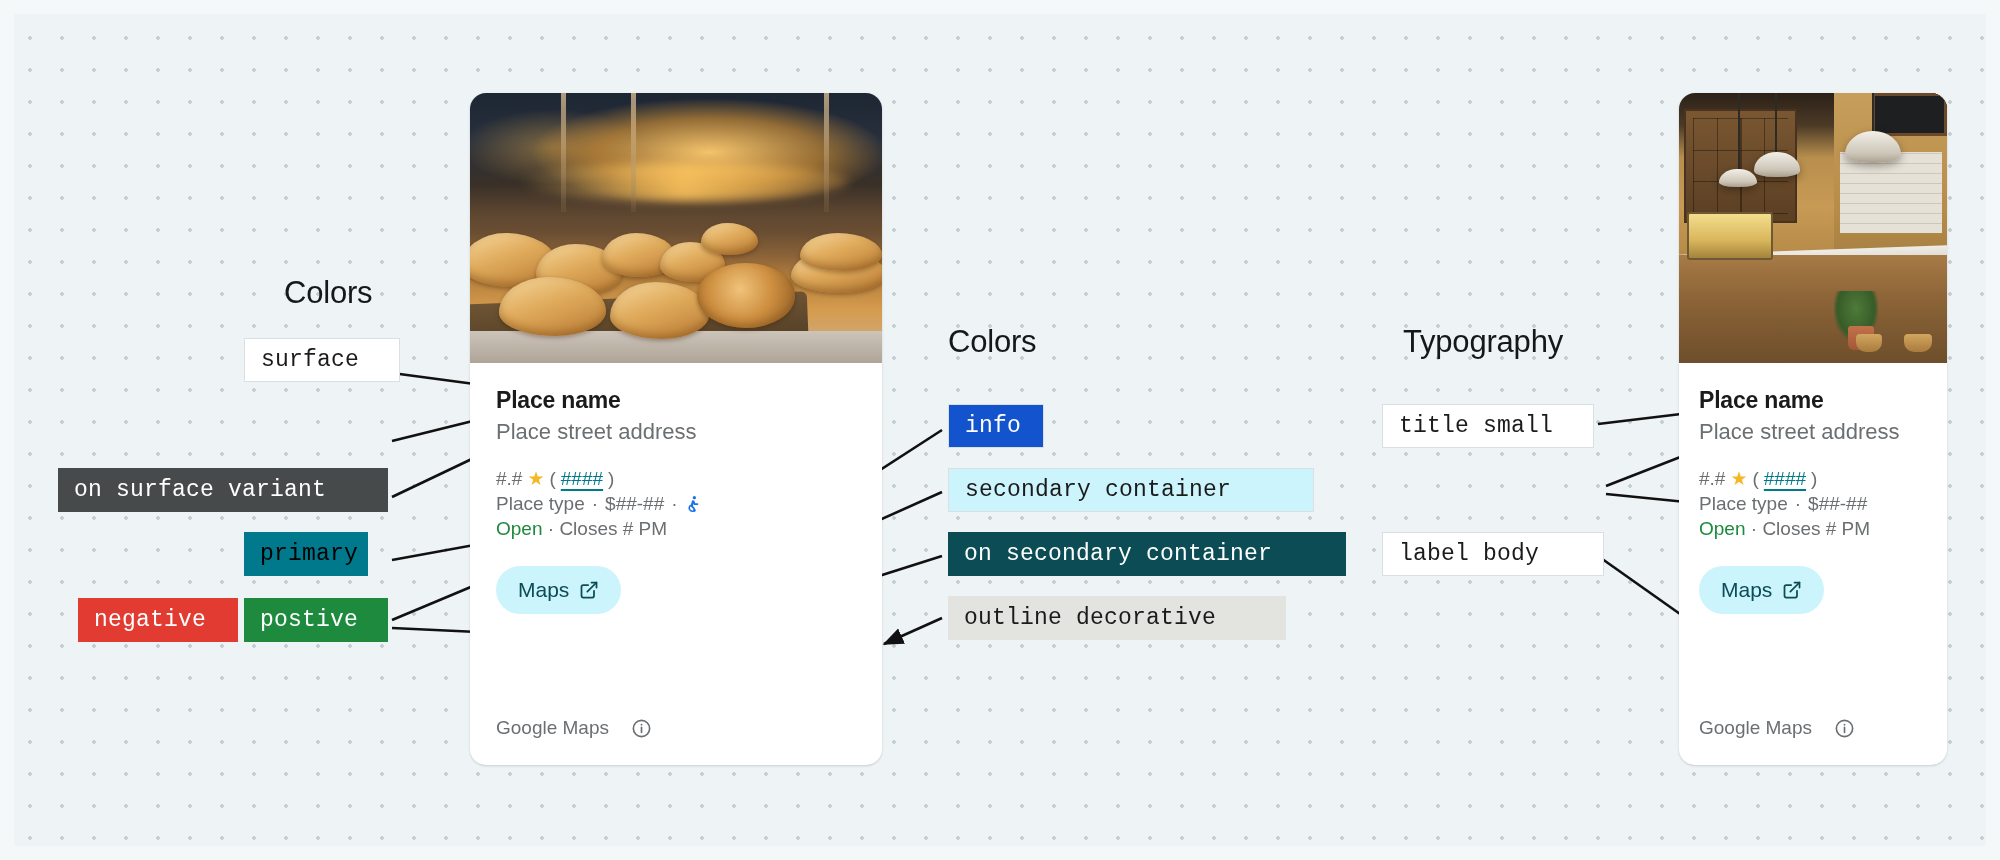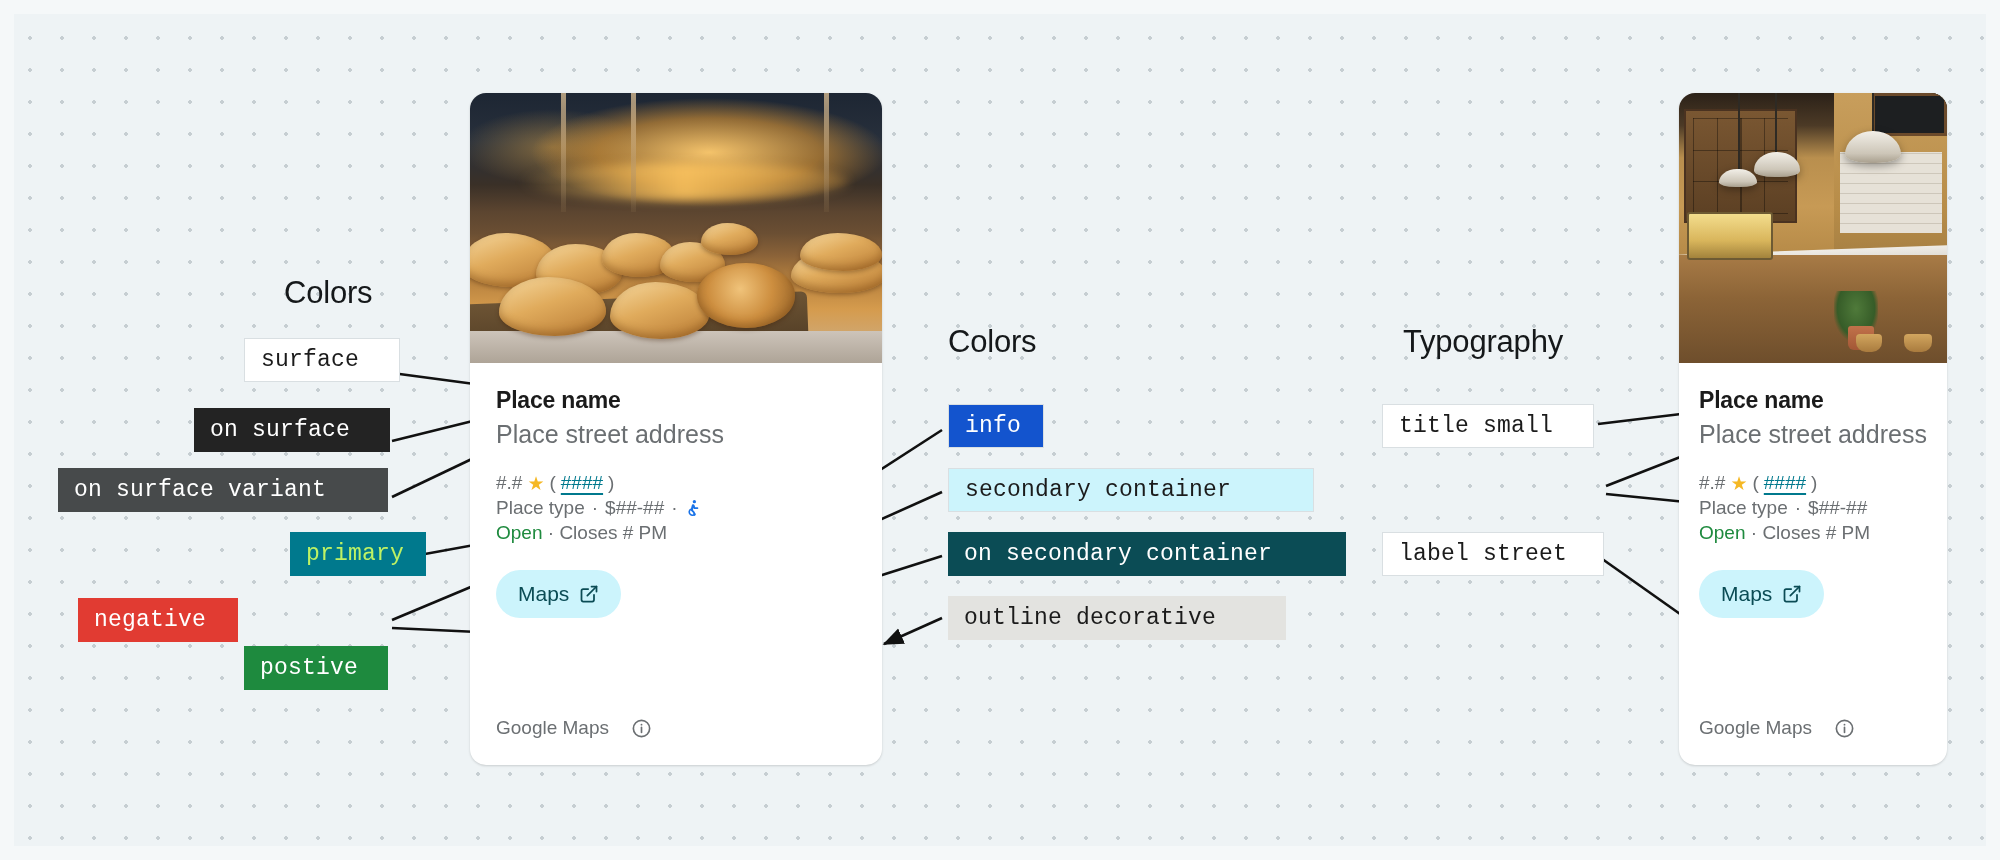--- a/index.html
+++ b/index.html
@@ -68,23 +68,23 @@
     padding: 0 16px;
     height: 44px;
     white-space: nowrap;
     letter-spacing: 0.2px;
   }
 
   
   #chip-surface            { left: 244px; top: 338px; width: 156px; background: #ffffff; color: #1b1b1b; border: 1px solid #d9dfe2; }
   #chip-on-surface         { left: 194px; top: 408px; width: 196px; background: #232323; color: #ffffff; }
   #chip-on-surface-variant { left: 58px;  top: 468px; width: 330px; background: #474a4b; color: #ffffff; }
-  #chip-primary            { left: 244px; top: 532px; width: 136px; background: #00798d; color: #bef264; margin-left: 46px; }
+  #chip-primary            { left: 244px; top: 532px; width: 124px; background: #00798d; color: #000000; }
   #chip-negative           { left: 78px;  top: 598px; width: 160px; background: #e13b32; color: #ffffff; }
-  #chip-positive           { left: 244px; top: 598px; width: 144px; background: #1e8a3e; color: #ffffff; margin-top: 48px; }
+  #chip-positive           { left: 244px; top: 598px; width: 144px; background: #1e8a3e; color: #ffffff; }
 
   
   #chip-info                  { left: 948px;  top: 404px; width: 96px;  background: #1354ce; color: #ffffff; border: 1px solid #d9dfe2; }
   #chip-secondary-container   { left: 948px;  top: 468px; width: 366px; background: #ccf4fc; color: #1b1b1b; border: 1px solid #d9dfe2; }
   #chip-on-secondary-container{ left: 948px;  top: 532px; width: 398px; background: #0b4c55; color: #ffffff; }
   #chip-outline-decorative    { left: 948px;  top: 596px; width: 338px; background: #e3e3e0; color: #1b1b1b; }
 
   
   #chip-title-small { left: 1382px; top: 404px; width: 212px; background: #ffffff; color: #1b1b1b; border: 1px solid #d9dfe2; }
   #chip-body-small  { left: 1412px; top: 468px; width: 190px; background: #ffffff; color: #1b1b1b; border: 1px solid #d9dfe2; }
@@ -239,21 +239,21 @@
 
   .place-name {
     font-size: 23px;
     font-weight: 700;
     color: #1b1b1b;
     line-height: 1.18;
     letter-spacing: -0.2px;
     white-space: nowrap;
   }
   .place-address {
-    font-size: 25px;
+    font-size: 22px;
     font-weight: 400;
     color: #6b6f72;
     line-height: 1.4;
     margin-top: 3px;
     white-space: nowrap;
   }
   .rating-row {
     font-size: 19px;
     color: #6b6f72;
     margin-top: 20px;
@@ -372,42 +372,41 @@
   </svg>
 
   <div class="section-heading" id="heading-colors-left">Colors</div>
 
   <div class="section-heading" id="heading-colors-mid">Colors</div>
 
   <div class="section-heading" id="heading-typography">Typography</div>
 
   <div class="chip" id="chip-surface">surface</div>
 
-  <div class="chip" id="chip-on-surface">on surface</div>
 
   <div class="chip" id="chip-on-surface-variant">on surface variant</div>
 
   <div class="chip" id="chip-primary">primary</div>
 
   <div class="chip" id="chip-negative">negative</div>
 
   <div class="chip" id="chip-positive">postive</div>
 
   <div class="chip" id="chip-info">info</div>
 
   <div class="chip" id="chip-secondary-container">secondary container</div>
 
   <div class="chip" id="chip-on-secondary-container">on secondary container</div>
 
   <div class="chip" id="chip-outline-decorative">outline decorative</div>
 
   <div class="chip" id="chip-title-small">title small</div>
 
 
-  <div class="chip" id="chip-label-large">label street</div>
+  <div class="chip" id="chip-label-large">label body</div>
 
   <div class="place-card" id="card-left">
 
     <div class="card-photo photo-bakery">
       <div class="shelf-glow"></div>
       <div class="post" style="left:22%;"></div>
       <div class="post" style="left:39%;"></div>
       <div class="post" style="left:86%;"></div>
       <div class="board"></div>
       <div class="counter"></div>

